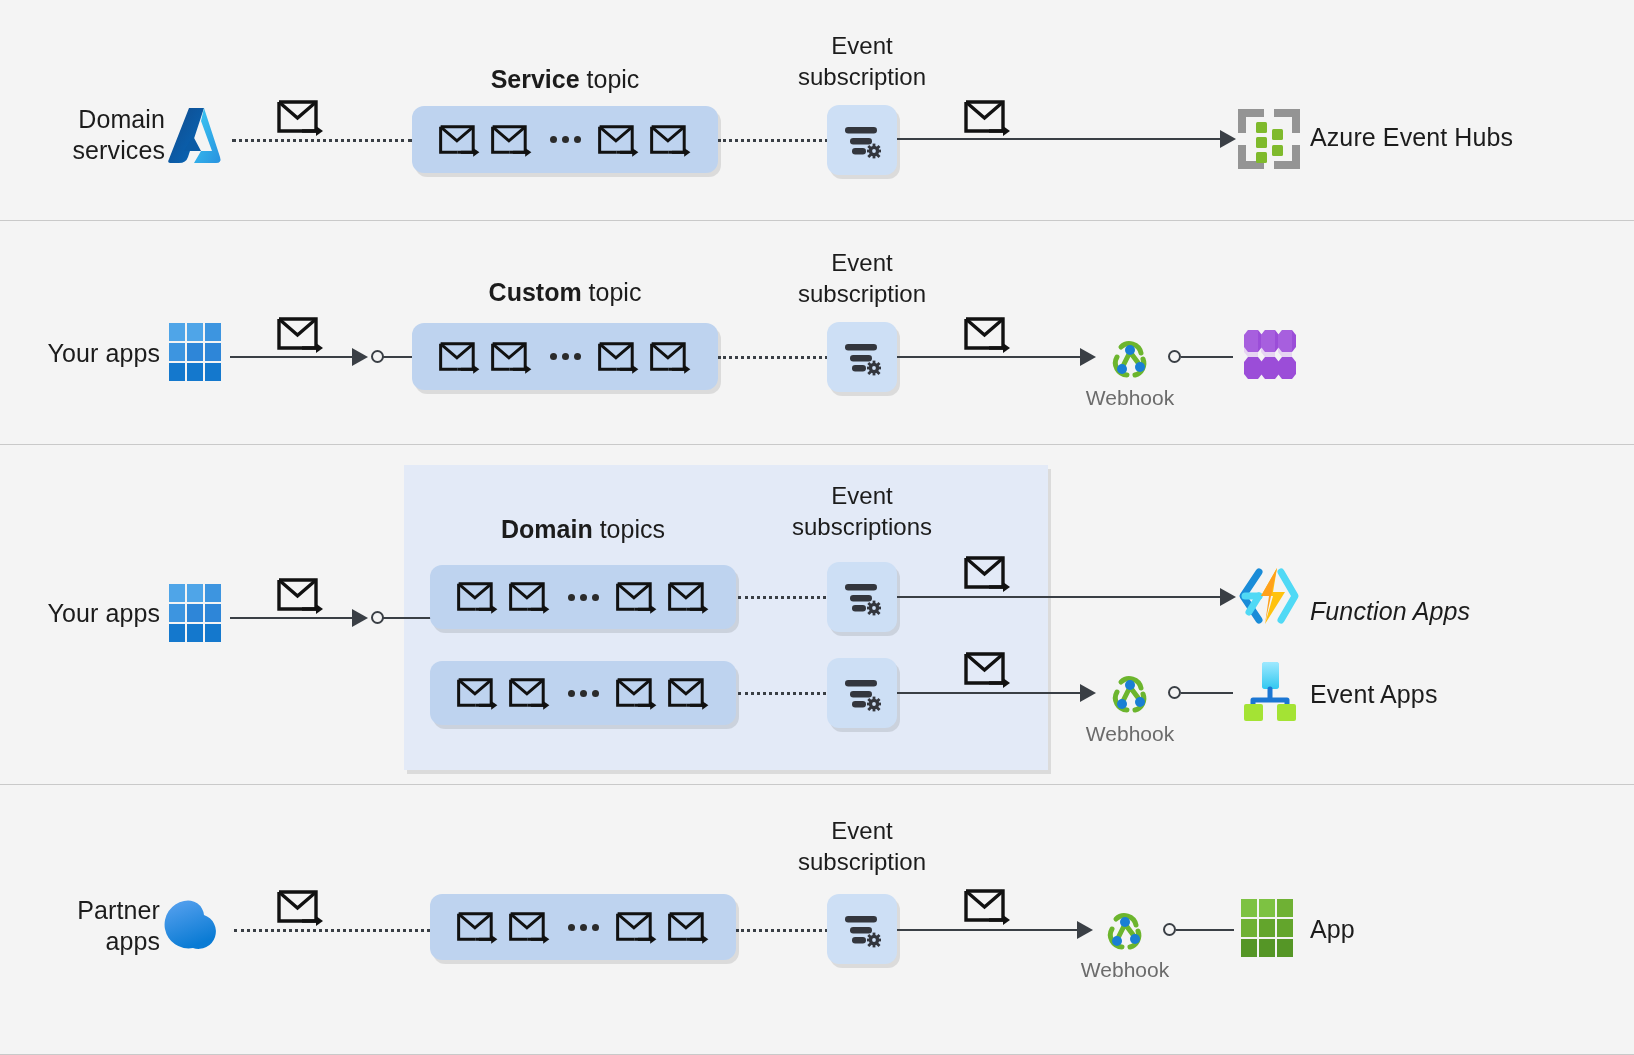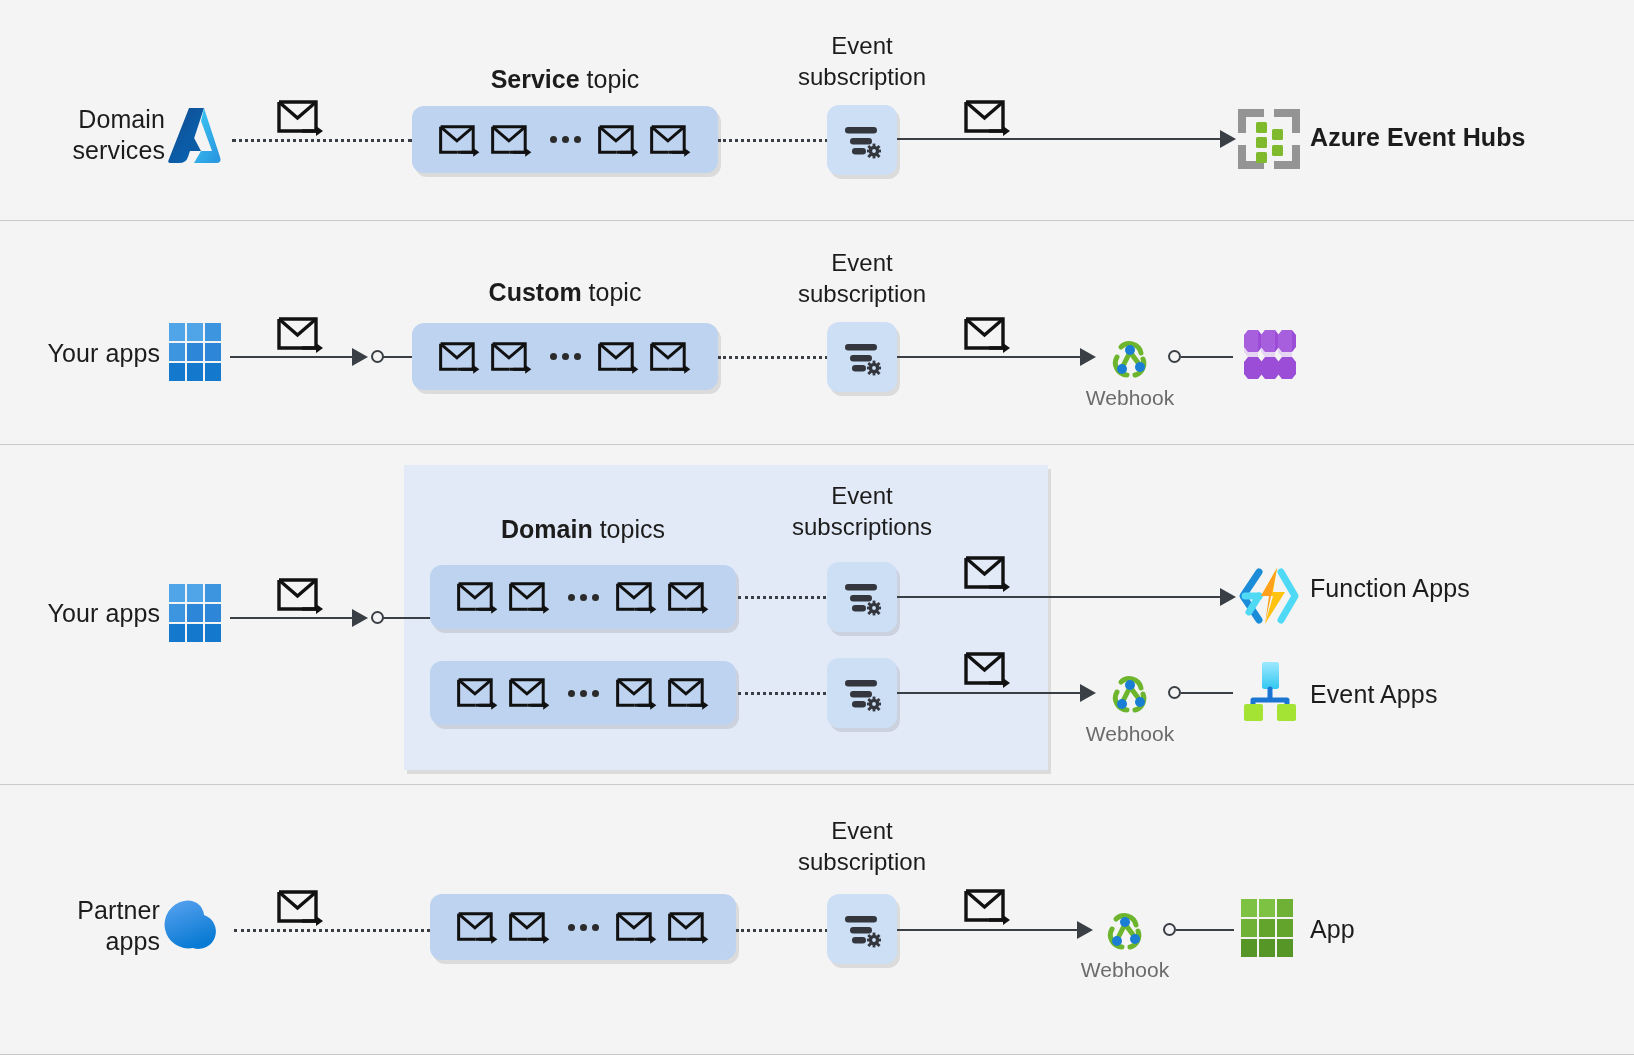--- a/index.html
+++ b/index.html
@@ -260,21 +260,21 @@
       <path d="M4 42 L4 58 L22 58" fill="none" stroke="#949494" stroke-width="8" stroke-linecap="square"></path>
       <path d="M58 42 L58 58 L40 58" fill="none" stroke="#949494" stroke-width="8" stroke-linecap="square"></path>
       <rect x="18" y="15" width="11" height="11" rx="1.5" fill="#7FBA2C"></rect>
       <rect x="34" y="22" width="11" height="11" rx="1.5" fill="#7FBA2C"></rect>
       <rect x="18" y="30" width="11" height="11" rx="1.5" fill="#7FBA2C"></rect>
       <rect x="34" y="38" width="11" height="11" rx="1.5" fill="#7FBA2C"></rect>
       <rect x="18" y="45" width="11" height="11" rx="1.5" fill="#7FBA2C"></rect>
     </svg>
   </div>
 
-  <div class="node label" style="left:1310px; top:122px; width:320px;font-weight:bold;">Azure Event Hubs</div>
+  <div class="node label" style="left:1310px; top:122px; width:320px;">Azure Event Hubs</div>
 
   <div class="node label right" style="left:10px; top:338px; width:150px;">Your apps</div>
 
   <div class="node" style="left:168px; top:322px;">
     <svg width="56" height="62" viewBox="0 0 56 62">
       <rect x="1" y="1" width="16" height="18" fill="#4FA5E8"></rect>
       <rect x="19" y="1" width="16" height="18" fill="#4FA5E8"></rect>
       <rect x="37" y="1" width="16" height="18" fill="#3D95E0"></rect>
       <rect x="1" y="21" width="16" height="18" fill="#3D95E0"></rect>
       <rect x="19" y="21" width="16" height="18" fill="#2E86D8"></rect>
@@ -527,21 +527,21 @@
   <div class="node" style="left:1235px; top:566px;">
     <svg width="66" height="60" viewBox="0 0 66 60">
       <path d="M24 6 L8 30 L24 54" fill="none" stroke="#1A8CD8" stroke-width="7" stroke-linecap="round" stroke-linejoin="round"></path>
       <path d="M24 30 L10 30" fill="none" stroke="#50D9F5" stroke-width="7" stroke-linecap="round"></path>
       <path d="M24 30 L14 46" fill="none" stroke="#50D9F5" stroke-width="7" stroke-linecap="round"></path>
       <path d="M46 6 L60 30 L46 54" fill="none" stroke="#50D9F5" stroke-width="7" stroke-linecap="round" stroke-linejoin="round"></path>
       <path d="M42 2 L26 30 L38 30 L30 58 L50 26 L38 26 Z" fill="#FFC20E"></path>
       <path d="M42 2 L26 30 L34 30 L30 58 Z" fill="#FFA11C"></path>
     </svg>
   </div>
-  <div class="node label" style="left:1310px; top:573px; width:320px;">Function Apps</div>
+  <div class="node label" style="left:1310px; top:596px; width:320px;font-style:italic;">Function Apps</div>
 
   <div class="node topic-box" style="left:430px; top:661px; width:306px; height:64px;">
     <svg width="44" height="40" viewBox="0 0 50 42">
         <path d="M3 6 L40 6 L40 35 L22 35" fill="none" stroke="#111" stroke-width="3.4"></path>
         <path d="M3 6 L3 35 L22 35" fill="none" stroke="#111" stroke-width="3.4"></path>
         <path d="M3 6 L21.5 22 L40 6" fill="none" stroke="#111" stroke-width="3.4"></path>
         <path d="M26 35 L44 35" stroke="#111" stroke-width="3.4"></path>
         <path d="M40 30 L47 35 L40 40 Z" fill="#111"></path>
       </svg>
     <svg width="44" height="40" viewBox="0 0 50 42">

